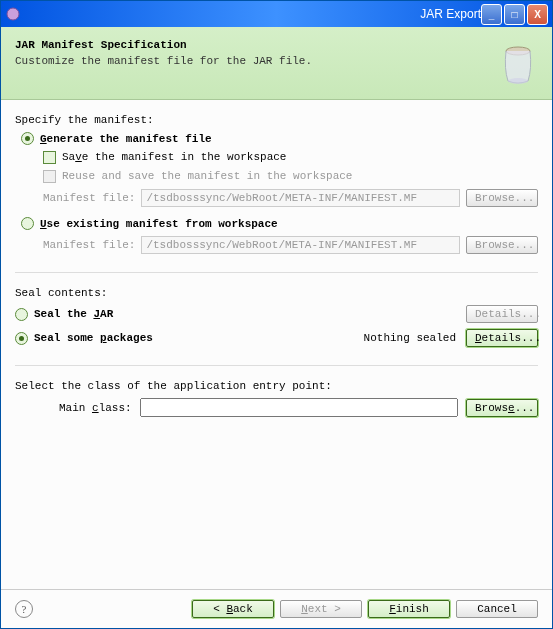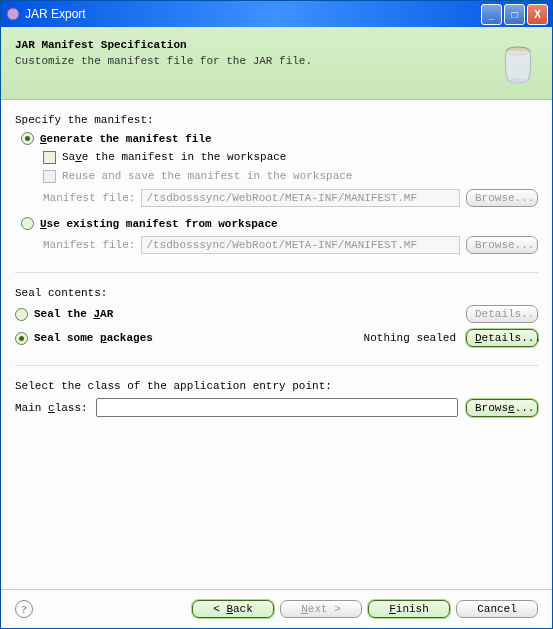--- a/index.html
+++ b/index.html
@@ -1,20 +1,20 @@
 <!DOCTYPE html>
 <html><head>
 <meta charset="utf-8">
 <style>
 * { box-sizing: border-box; margin: 0; padding: 0; }
 body { font-family: "Courier New", monospace; font-size: 11px; background: #fff; width: 553px; height: 629px; overflow: hidden; }
 .window { width: 553px; height: 629px; border: 1px solid #0053a6; display: flex; flex-direction: column; }
 .titlebar { height: 26px; background: linear-gradient(to right, #0053e1, #3d91ff, #0053e1); display: flex; align-items: center; padding: 0 4px; color: #fff; font-family: Tahoma, sans-serif; font-size: 12px; }
 .titlebar .icon { width: 16px; height: 16px; margin-right: 4px; display: flex; align-items: center; justify-content: center; }
-.titlebar .title { flex: 1; }
+.titlebar .title { flex: 1; text-align: right; }
 .titlebar .winbtns { display: flex; gap: 2px; }
 .winbtn { width: 21px; height: 21px; background: linear-gradient(#7ba7e8, #3b6fd0); border: 1px solid #fff; border-radius: 3px; display: flex; align-items: center; justify-content: center; font-family: Tahoma, sans-serif; font-weight: bold; color: #fff; cursor: pointer; font-size: 10px; }
 .winbtn.close { background: linear-gradient(#e88a6f, #d0553b); }
 .header { background: linear-gradient(#d5efc8, #c8e8b8); border-bottom: 1px solid #a8c898; padding: 12px 14px; display: flex; align-items: flex-start; }
 .header-text { flex: 1; }
 .header-text h1 { font-size: 11px; font-weight: bold; margin-bottom: 4px; color: #000; }
 .header-text p { font-size: 11px; color: #333; }
 .jar-icon { width: 48px; height: 48px; }
 .content { flex: 1; padding: 14px; background: #fcfcfc; overflow: auto; }
 .section { margin-bottom: 18px; }
@@ -23,28 +23,28 @@
 .indent { margin-left: 28px; }
 .check-row { display: flex; align-items: flex-start; margin: 6px 0; }
 .check-row.disabled { color: #999; }
 .check-row.disabled .chkbox { border-color: #bbb; background: #f0f0f0; }
 .chkbox { width: 13px; height: 13px; border: 1px solid #5a8a3a; background: #e8f5de; margin-right: 6px; display: inline-block; }
 .radiobox { width: 13px; height: 13px; border: 1px solid #5a8a3a; border-radius: 50%; background: #e8f5de; margin-right: 6px; display: inline-flex; align-items: center; justify-content: center; }
 .radiobox.sel::after { content: ""; width: 5px; height: 5px; background: #3a6a1a; border-radius: 50%; }
 .field-row { display: flex; align-items: center; margin: 6px 0; gap: 6px; }
 .field-row label { color: #999; white-space: nowrap; }
 .field-row input[type=text] { flex: 1; font-family: "Courier New", monospace; font-size: 11px; padding: 2px 4px; border: 1px solid #ccc; background: #f7f7f7; color: #999; }
-.btn { font-family: "Courier New", monospace; font-size: 11px; padding: 2px 8px; width: 72px; background: linear-gradient(#fff, #e5e5e5); border: 1px solid #999; border-radius: 7px; cursor: pointer; }
+.btn { font-family: "Courier New", monospace; font-size: 11px; padding: 2px 8px; width: 72px; background: linear-gradient(#fff, #e5e5e5); border: 1px solid #999; border-radius: 2px; cursor: pointer; }
 .btn.default { border: 1px solid #3a6a1a; background: linear-gradient(#f0fae8, #d5efc8); box-shadow: 0 0 0 1px #a8d888; }
 .btn:disabled { color: #999; cursor: default; }
 .seal-row { display: flex; align-items: center; margin: 4px 0; }
 .seal-row .filler { flex: 1; }
 .seal-row .status { margin-right: 10px; color: #000; }
 hr { border: none; border-top: 1px solid #ddd; margin: 14px 0; }
-.main-class-row { display: flex; align-items: center; gap: 8px; }
+.main-class-row { display: flex; align-items: center; gap: 8px; margin-left: 44px; }
 .buttonbar { border-top: 1px solid #ccc; padding: 10px 14px; display: flex; align-items: center; background: #fcfcfc; }
 .buttonbar .help { width: 18px; height: 18px; border: 1px solid #888; border-radius: 50%; display: flex; align-items: center; justify-content: center; font-family: Tahoma; font-size: 11px; color: #555; cursor: pointer; }
 .buttonbar .spacer { flex: 1; }
 .buttonbar .btn { width: 82px; margin-left: 6px; }
 .underline { text-decoration: underline; }
 </style>
 </head>
 <body>
 
 <div class="window">

